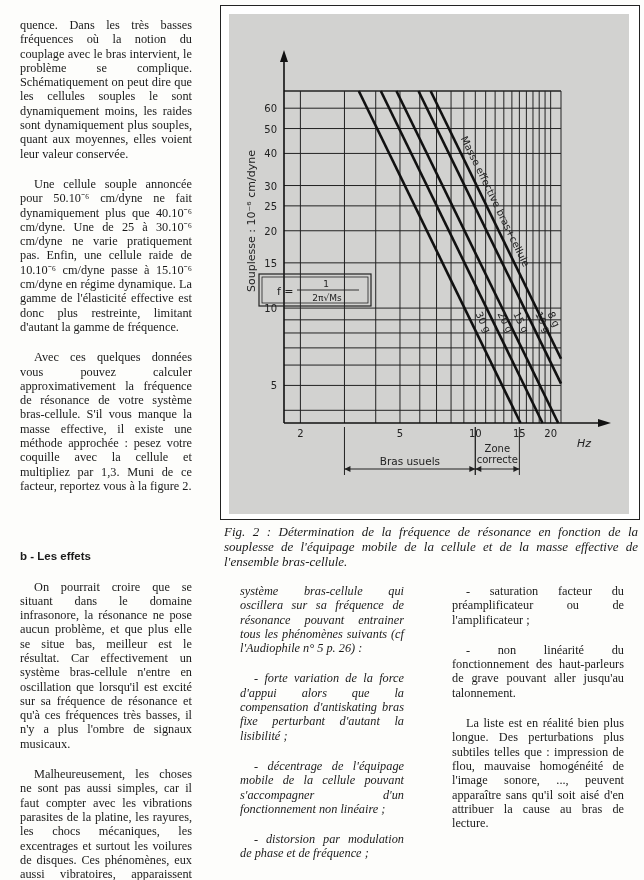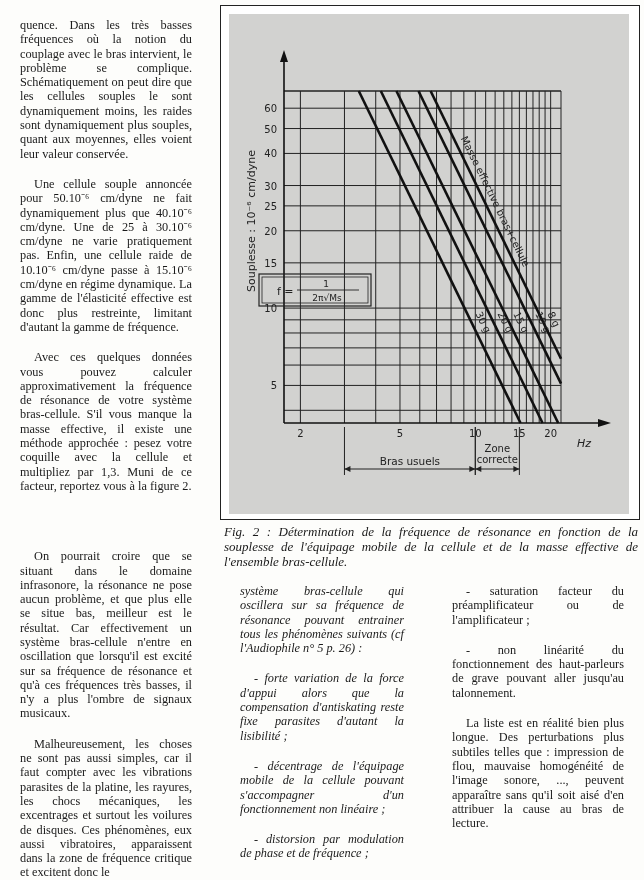--- a/index.html
+++ b/index.html
@@ -19,20 +19,21 @@
              font-size:13px; line-height:15px; text-align:justify; }
 </style>
 </head>
 <body>
 
 <div id="left-col" class="col">
   <p>quence. Dans les très basses fréquences où la notion du couplage avec le bras intervient, le problème se complique. Schématiquement on peut dire que les cellules souples le sont dynamiquement moins, les raides sont dynamiquement plus souples, quant aux moyennes, elles voient leur valeur conservée.</p>
   <p class="ind">Une cellule souple annoncée pour 50.10⁻⁶ cm/dyne ne fait dynamiquement plus que 40.10⁻⁶ cm/dyne. Une de 25 à 30.10⁻⁶ cm/dyne ne varie pratiquement pas. Enfin, une cellule raide de 10.10⁻⁶ cm/dyne passe à 15.10⁻⁶ cm/dyne en régime dynamique. La gamme de l'élasticité effective est donc plus restreinte, limitant d'autant la gamme de fréquence.</p>
   <p class="ind">Avec ces quelques données vous pouvez calculer approximativement la fréquence de résonance de votre système bras-cellule. S'il vous manque la masse effective, il existe une méthode approchée : pesez votre coquille avec la cellule et multipliez par 1,3. Muni de ce facteur, reportez vous à la figure 2.</p>
   <div style="height:24px"></div>
+  <p class="heading">b - Les effets</p>
   <p class="ind">On pourrait croire que se situant dans le domaine infrasonore, la résonance ne pose aucun problème, et que plus elle se situe bas, meilleur est le résultat. Car effectivement un système bras-cellule n'entre en oscillation que lorsqu'il est excité sur sa fréquence de résonance et qu'à ces fréquences très basses, il n'y a plus l'ombre de signaux musicaux.</p>
   <p class="ind">Malheureusement, les choses ne sont pas aussi simples, car il faut compter avec les vibrations parasites de la platine, les rayures, les chocs mécaniques, les excentrages et surtout les voilures de disques. Ces phénomènes, eux aussi vibratoires, apparaissent dans la zone de fréquence critique et excitent donc le</p>
 </div>
 
 <div id="figure">
   <svg id="chart" width="420" height="515">
     <rect x="8" y="8" width="400" height="500" fill="#d2d2d0"></rect>
     <g id="grid">
         <line x1="79.39174588647344" y1="85" x2="79.39174588647344" y2="417" stroke="#222" stroke-width="1"></line>
         <line x1="123.45853859702657" y1="85" x2="123.45853859702657" y2="417" stroke="#222" stroke-width="1"></line>
@@ -131,21 +132,21 @@
         <text x="276.3422077289708" y="446" text-anchor="middle" font-family="DejaVu Sans, sans-serif" font-size="10" fill="#222">Zone</text>
         <text x="276.3422077289708" y="457" text-anchor="middle" font-family="DejaVu Sans, sans-serif" font-size="10" fill="#222">correcte</text>
       </g>
   </svg>
 </div>
 
 <div id="caption">Fig. 2 : Détermination de la fréquence de résonance en fonction de la souplesse de l'équipage mobile de la cellule et de la masse effective de l'ensemble bras-cellule.</div>
 
 <div id="mid-col" class="col">
   <p>système bras-cellule qui oscillera sur sa fréquence de résonance pouvant entrainer tous les phénomènes suivants (cf l'Audiophile n° 5 p. 26) :</p>
-  <p class="ind">- forte variation de la force d'appui alors que la compensation d'antiskating reste fixe parasites d'autant la lisibilité ;</p>
+  <p class="ind">- forte variation de la force d'appui alors que la compensation d'antiskating bras fixe perturbant d'autant la lisibilité ;</p>
   <p class="ind">- décentrage de l'équipage mobile de la cellule pouvant s'accompagner d'un fonctionnement non linéaire ;</p>
   <p class="ind">- distorsion par modulation de phase et de fréquence ;</p>
 </div>
 
 <div id="right-col" class="col">
   <p class="ind">- saturation facteur du préamplificateur ou de l'amplificateur ;</p>
   <p class="ind">- non linéarité du fonctionnement des haut-parleurs de grave pouvant aller jusqu'au talonnement.</p>
   <p class="ind">La liste est en réalité bien plus longue. Des perturbations plus subtiles telles que : impression de flou, mauvaise homogénéité de l'image sonore, ..., peuvent apparaître sans qu'il soit aisé d'en attribuer la cause au bras de lecture.</p>
 </div>
 

